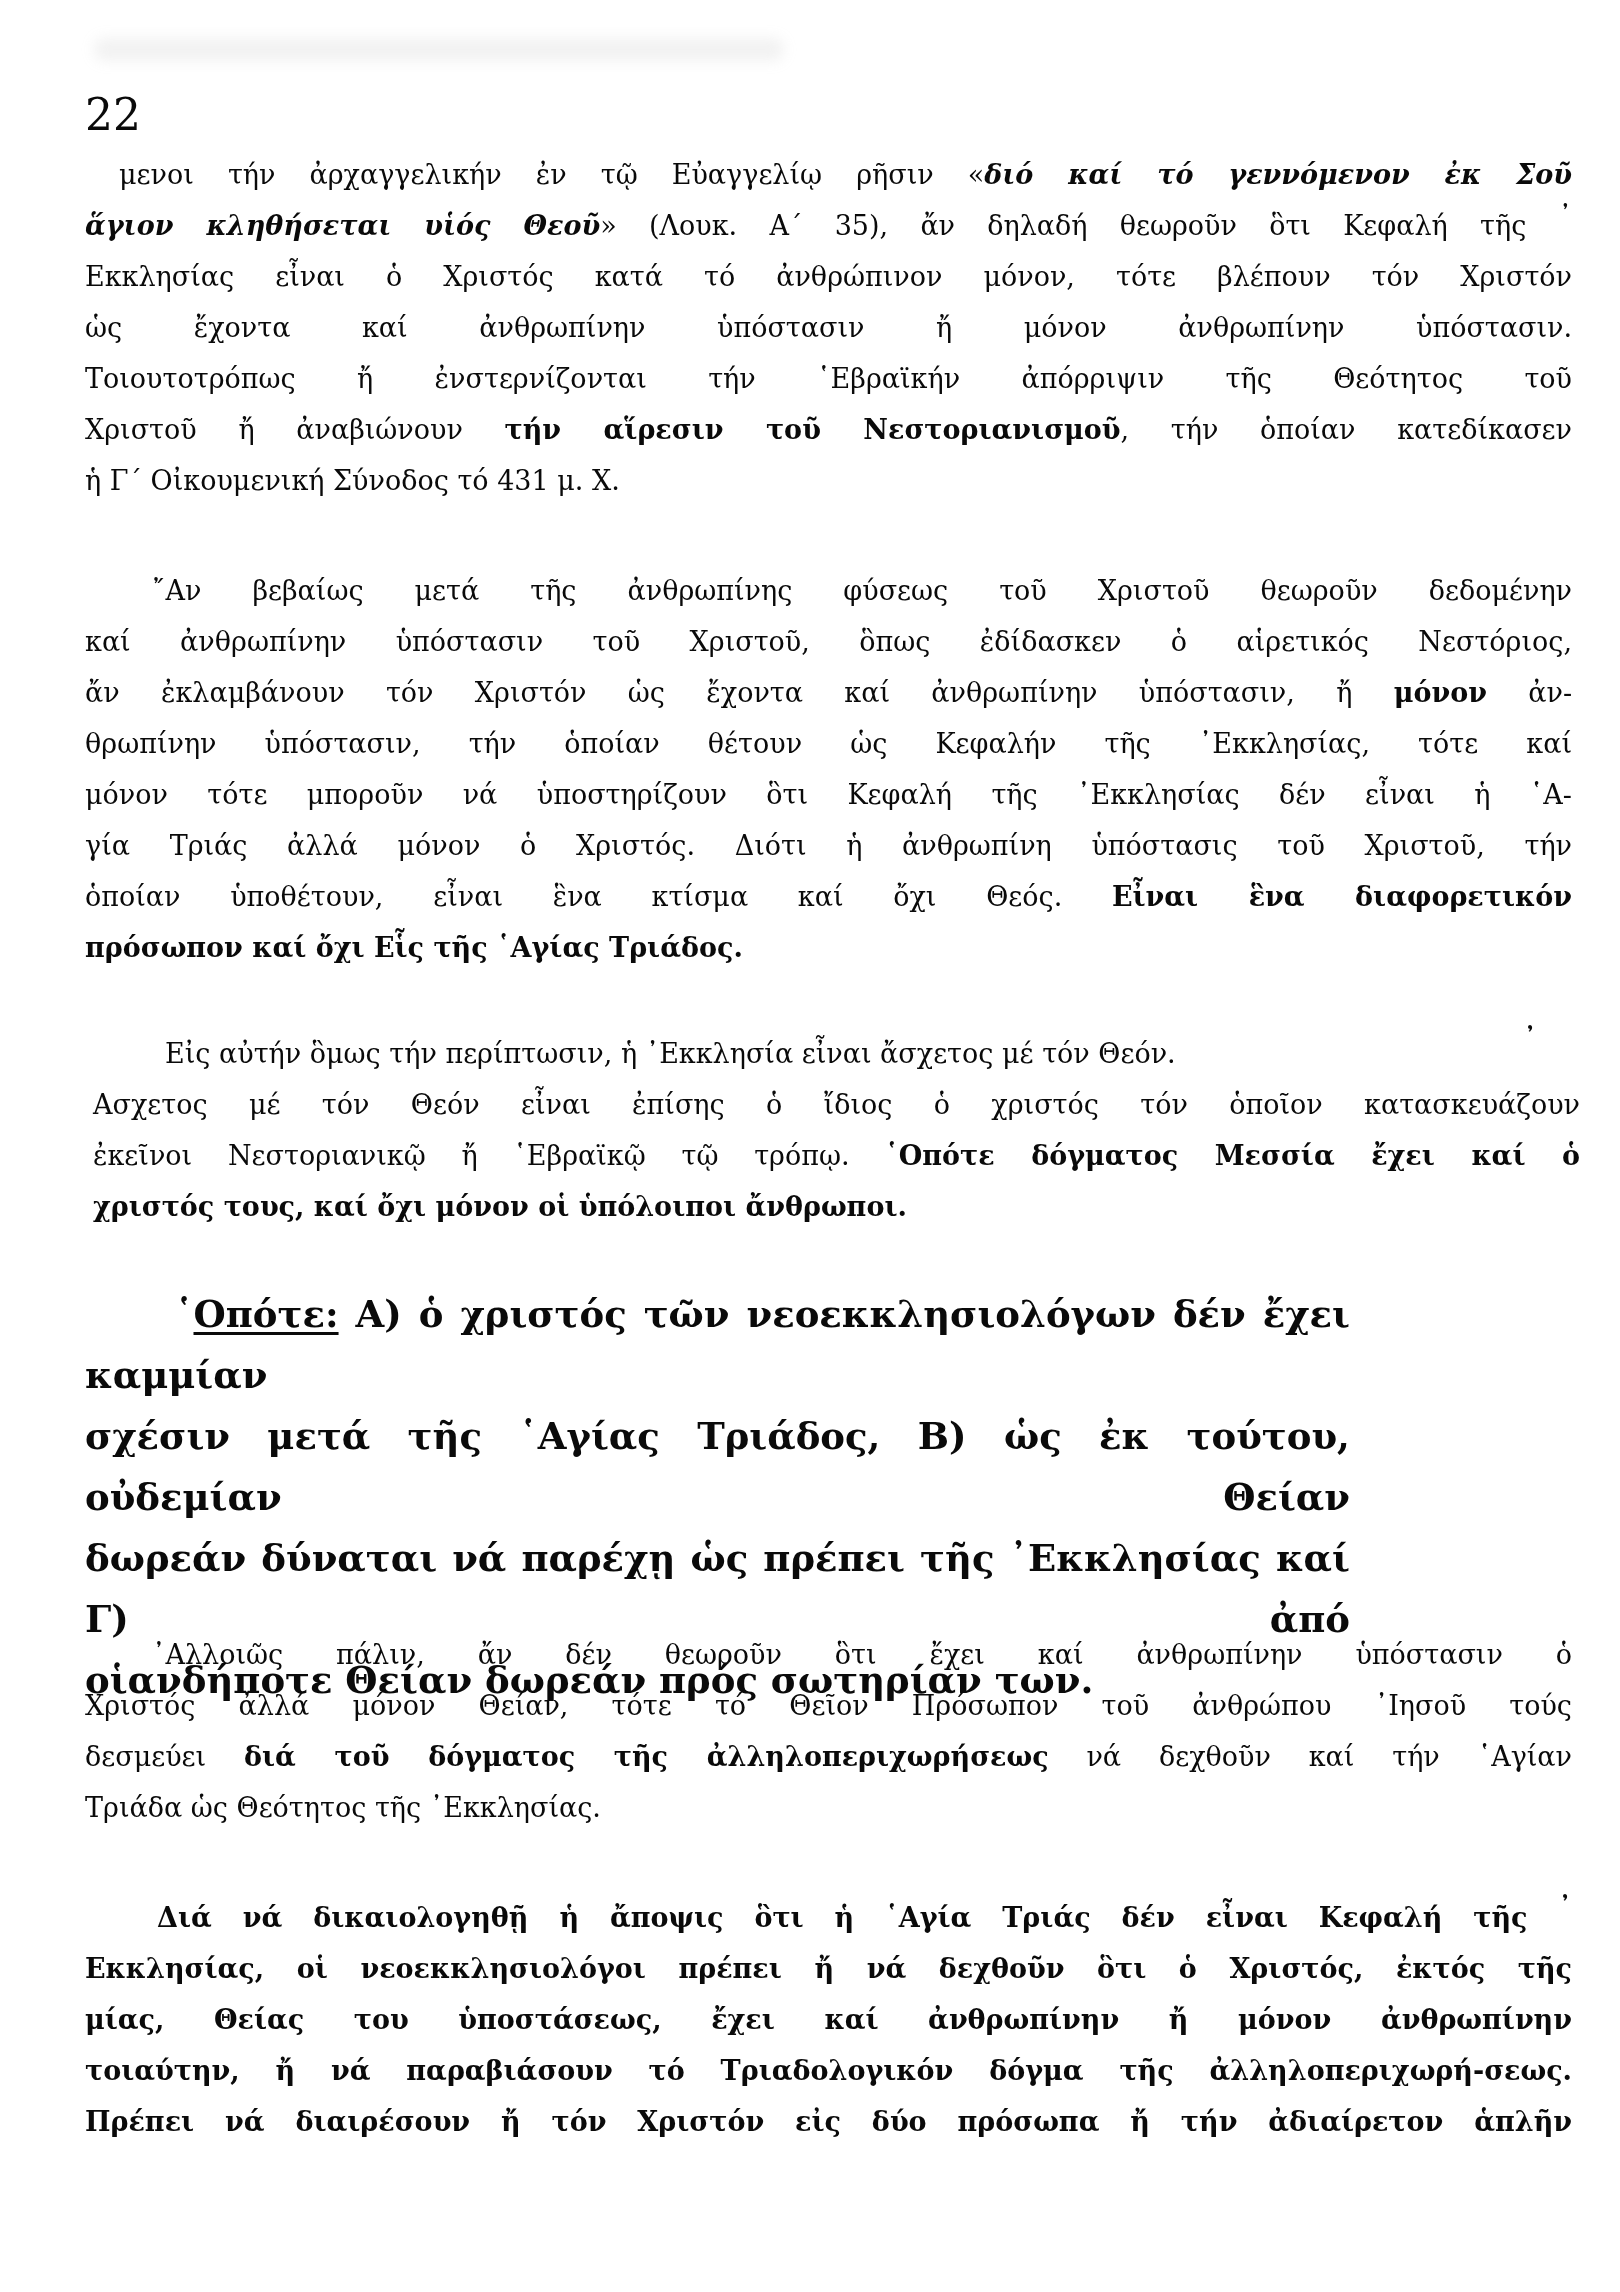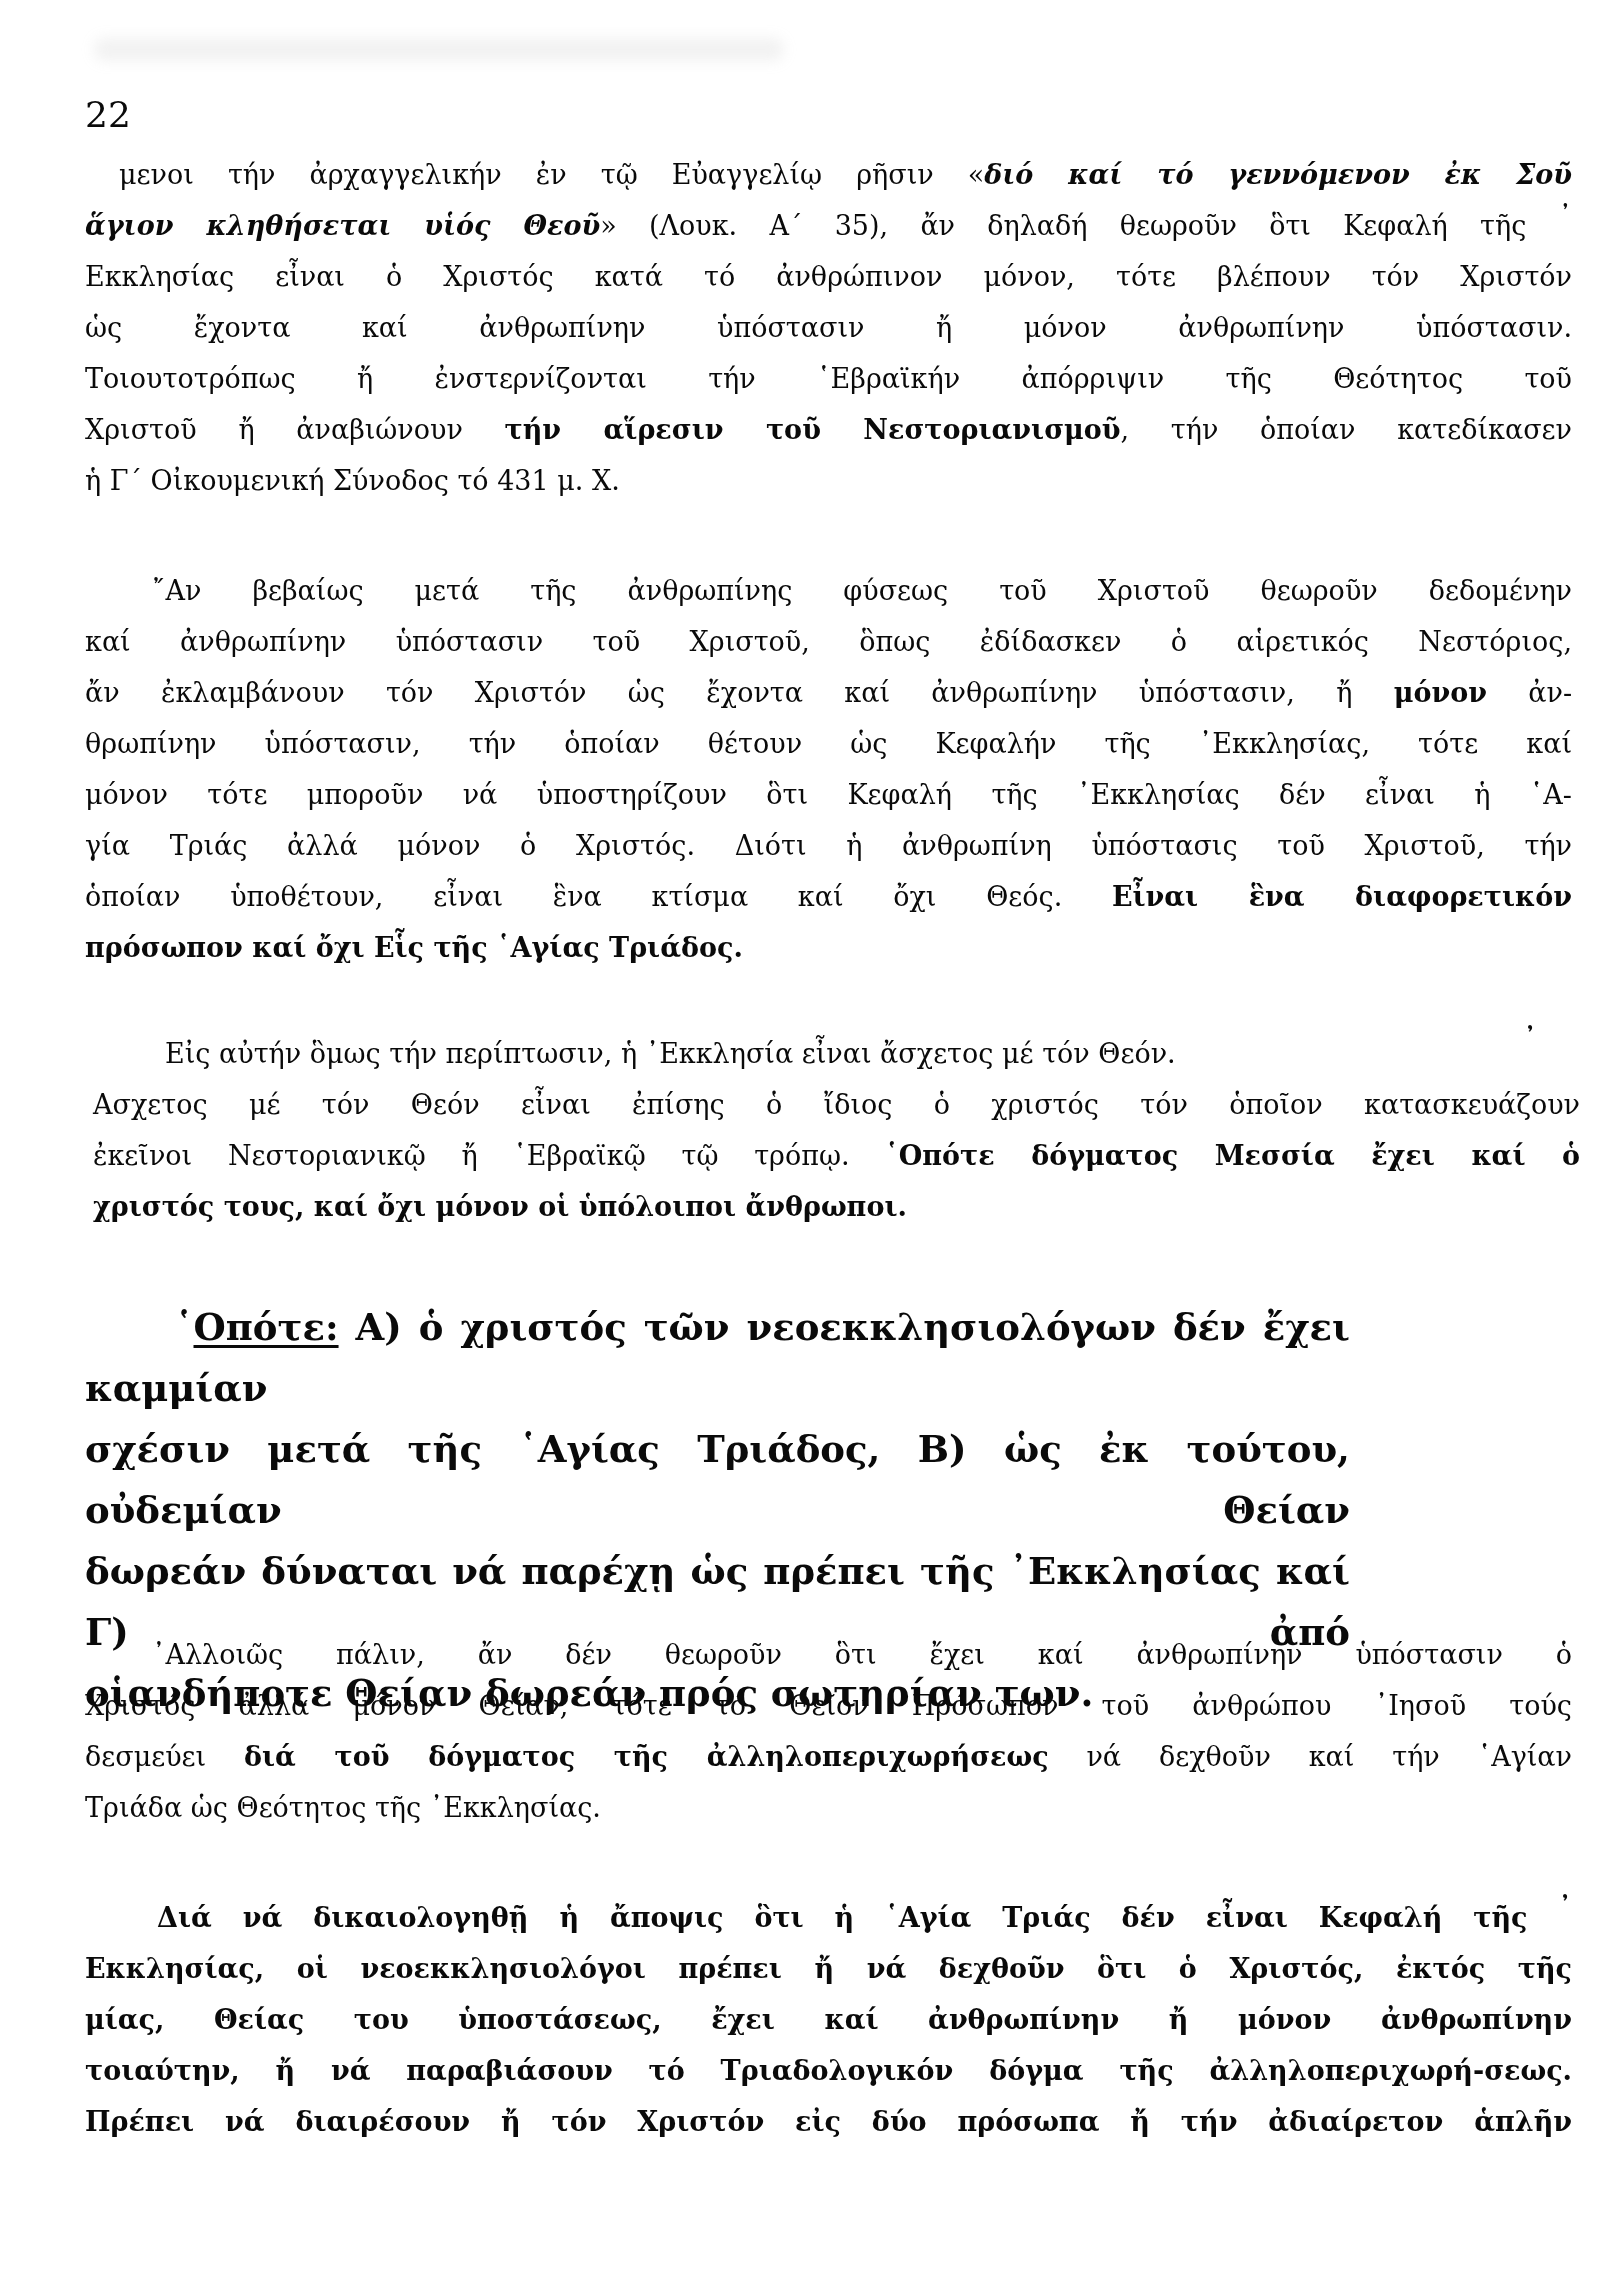--- a/index.html
+++ b/index.html
@@ -19,21 +19,21 @@
     width: 690px;
     height: 23px;
     background: rgba(175,175,175,0.16);
     filter: blur(6.3px);
     border-radius: 10.7px;
   }
   .pageno {
     position: absolute;
     left: 85px;
     top: 95px;
-    font-size: 36px;
+    font-size: 44px;
     line-height: 39px;
   }
   .para {
     position: absolute;
     left: 85px;
     width: 1487px;
     font-size: 27px;
     line-height: 51px;
   }
   .para.big  { width: 1265px; font-size: 37px; line-height: 61px; font-weight: bold; }
@@ -85,21 +85,21 @@
         <div class="line j"><span class="seg">ὁποίαν ὑποθέτουν, εἶναι ἓνα κτίσμα καί ὄχι Θεός. </span><span class="seg b">Εἶναι ἓνα διαφορετικόν</span></div>
         <div class="line"><span class="seg b">πρόσωπον καί ὄχι Εἷς τῆς ῾Αγίας Τριάδος.</span></div>
       </div>
       <div class="para p3">
         <div class="line" style="text-indent: 72px;"><span class="seg">Εἰς αὐτήν ὃμως τήν περίπτωσιν, ἡ ᾽Εκκλησία εἶναι ἄσχετος μέ τόν Θεόν.</span><span class="mark-float">᾽</span></div>
         <div class="line j"><span class="seg">Ασχετος μέ τόν Θεόν εἶναι ἐπίσης ὁ ἴδιος ὁ χριστός τόν ὁποῖον κατασκευάζουν</span></div>
         <div class="line j"><span class="seg">ἐκεῖνοι Νεστοριανικῷ ἤ ῾Εβραϊκῷ τῷ τρόπῳ. </span><span class="seg b">῾Οπότε δόγματος Μεσσία ἔχει καί ὁ</span></div>
         <div class="line"><span class="seg b">χριστός τους, καί ὄχι μόνον οἱ ὑπόλοιποι ἄνθρωποι.</span></div>
       </div>
       <div class="para p4 big">
-        <div class="line j" style="text-indent: 90px; margin-top: 13px;"><span class="seg">῾</span><span class="seg u">Οπότε:</span><span class="seg"> Α) ὁ χριστός τῶν νεοεκκλησιολόγων δέν ἔχει καμμίαν</span></div>
+        <div class="line j" style="text-indent: 90px;"><span class="seg">῾</span><span class="seg u">Οπότε:</span><span class="seg"> Α) ὁ χριστός τῶν νεοεκκλησιολόγων δέν ἔχει καμμίαν</span></div>
         <div class="line j"><span class="seg">σχέσιν μετά τῆς ῾Αγίας Τριάδος, Β) ὡς ἐκ τούτου, οὐδεμίαν Θείαν</span></div>
         <div class="line j"><span class="seg">δωρεάν δύναται νά παρέχῃ ὡς πρέπει τῆς ᾽Εκκλησίας καί Γ) ἀπό</span></div>
         <div class="line"><span class="seg">οἱανδήποτε Θείαν δωρεάν πρός σωτηρίαν των.</span></div>
       </div>
       <div class="para p5">
         <div class="line j" style="text-indent: 67px;"><span class="seg">᾽Αλλοιῶς πάλιν, ἄν δέν θεωροῦν ὃτι ἔχει καί ἀνθρωπίνην ὑπόστασιν ὁ</span></div>
         <div class="line j"><span class="seg">Χριστός ἀλλά μόνον Θείαν, τότε τό Θεῖον Πρόσωπον τοῦ ἀνθρώπου ᾽Ιησοῦ τούς</span></div>
         <div class="line j"><span class="seg">δεσμεύει </span><span class="seg b">διά τοῦ δόγματος τῆς ἀλληλοπεριχωρήσεως</span><span class="seg"> νά δεχθοῦν καί τήν ῾Αγίαν</span></div>
         <div class="line"><span class="seg">Τριάδα ὡς Θεότητος τῆς ᾽Εκκλησίας.</span></div>
       </div>

